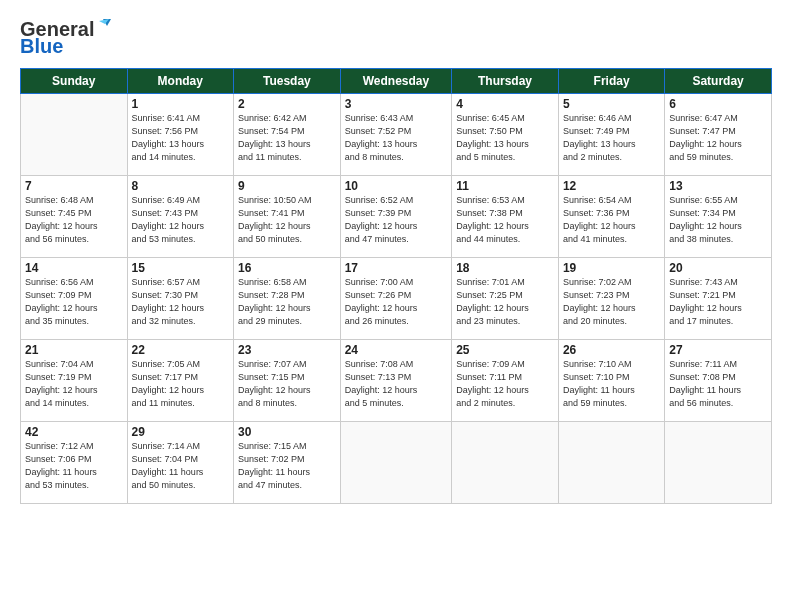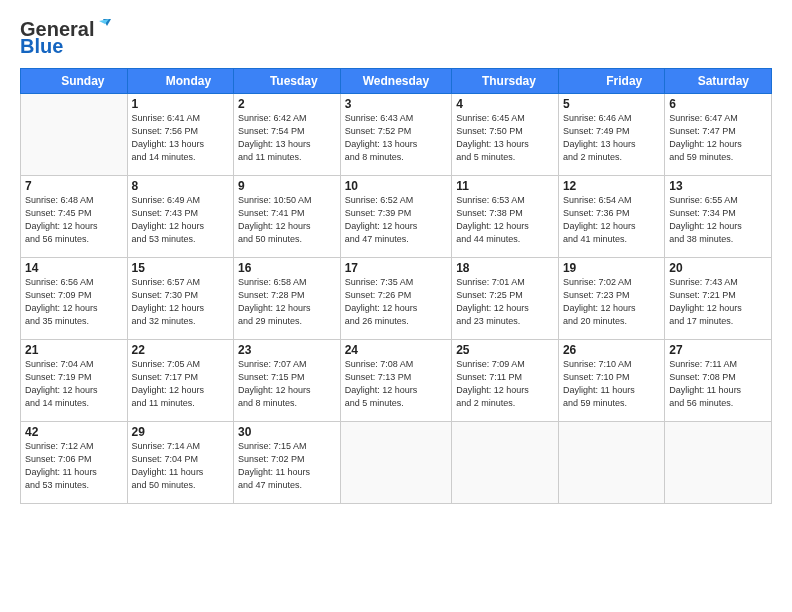--- a/index.html
+++ b/index.html
@@ -39,26 +39,26 @@
     .location-title {
       font-size: 15px;
       color: #444;
     }
     .calendar {
       width: 100%;
       border-collapse: collapse;
       border: 1px solid #ccc;
     }
     .calendar th {
-      background: #3b82f6;
+      background: #14532d;
       color: #fff;
       font-size: 12px;
       font-weight: bold;
       padding: 5px 22px;
-      text-align: right;
+      text-align: center;
       border: 1px solid #1a6fd4;
     }
     .calendar td {
       border: 1px solid #ccc;
       vertical-align: top;
       padding: 3px 4px;
       width: 107px;
       font-size: 9.5px;
       color: #333;
       background: #fff;
@@ -262,21 +262,21 @@
             <div class="cell-text">
               <div>Sunrise: 6:58 AM</div>
               <div>Sunset: 7:28 PM</div>
               <div>Daylight: 12 hours</div>
               <div>and 29 minutes.</div>
             </div>
           </td>
           <td>
             <span class="day-number">17</span>
             <div class="cell-text">
-              <div>Sunrise: 7:35 AM</div>
+              <div>Sunrise: 7:00 AM</div>
               <div>Sunset: 7:26 PM</div>
               <div>Daylight: 12 hours</div>
               <div>and 26 minutes.</div>
             </div>
           </td>
           <td>
             <span class="day-number">18</span>
             <div class="cell-text">
               <div>Sunrise: 7:01 AM</div>
               <div>Sunset: 7:25 PM</div>

